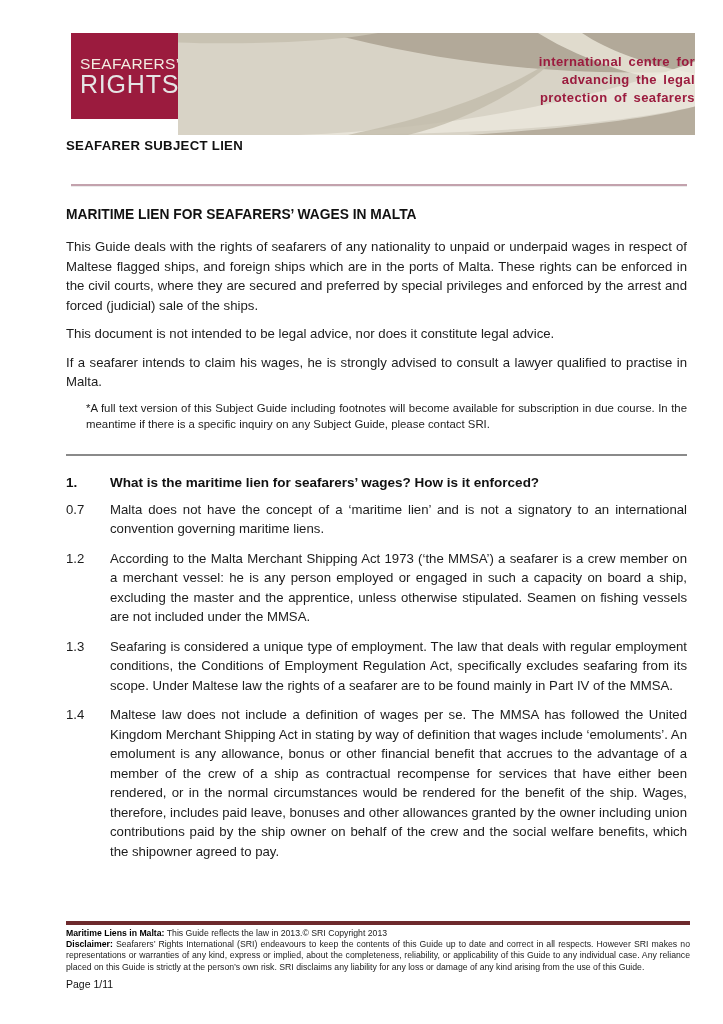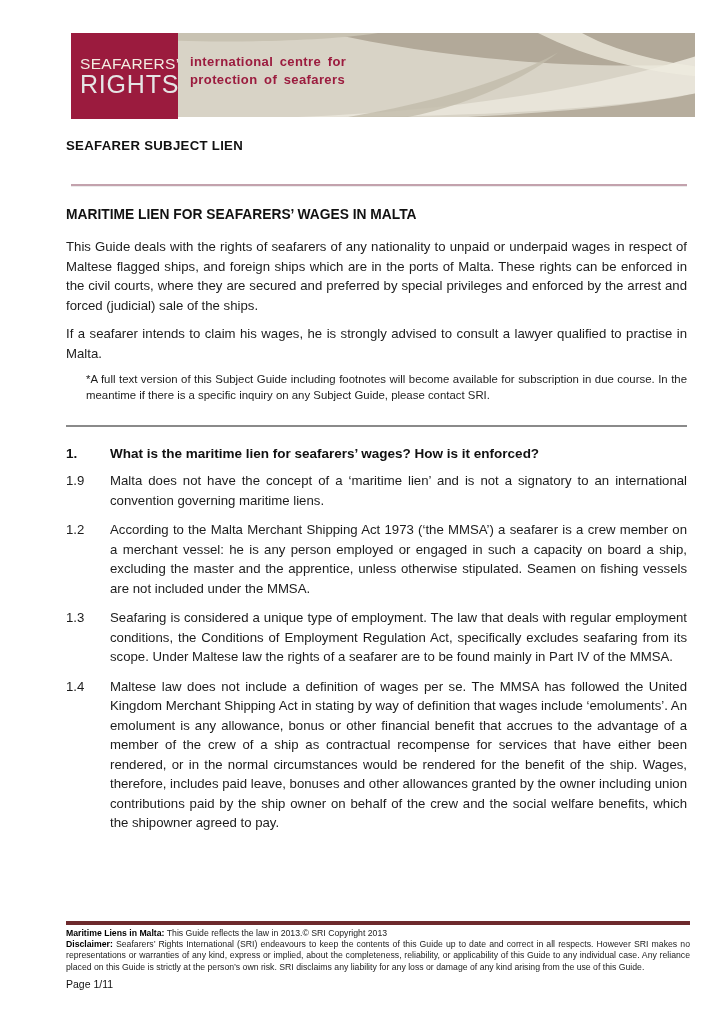--- a/index.html
+++ b/index.html
@@ -27,22 +27,22 @@
   }
   .logo-line1 {
     color: #f3ede3; font-size: 15.5px; letter-spacing: 0.3px;
     line-height: 16px; font-weight: 400;
   }
   .logo-line2 {
     color: #e5e5e5; font-size: 25px; letter-spacing: 0.8px;
     line-height: 24px; font-weight: 400;
   }
   .banner-right {
-    position: relative; flex: 1 1 auto; height: 84px;
-    background: #eab308; overflow: hidden;
+    position: relative; flex: 1 1 auto; height: 102px;
+    background: #eab308; overflow: hidden; text-align: right;
   }
   .banner-right svg { position: absolute; left: 0; top: 0; width: 100%; height: 100%; }
   .tagline {
     position: relative; z-index: 2;
     padding: 20px 0 0 12px;
     color: #9b1b3e; font-size: 13px; font-weight: 600;
     letter-spacing: 0.4px; word-spacing: 2.5px; line-height: 18px;
   }
   
   .content {
@@ -106,44 +106,46 @@
         <rect x="0" y="0" width="517" height="86" fill="#d8d3c6"></rect>
         <path d="M150,0 C250,22 370,38 517,32 L517,0 Z" fill="#b2a999"></path>
         <path d="M0,0 H200 C150,8 60,10 0,8 Z" fill="#c8c2b2"></path>
         <path d="M120,86 C290,80 430,52 517,24 L517,62 C420,80 280,86 120,86 Z" fill="#e8e4d9"></path>
         <path d="M360,0 C410,26 470,40 517,44 L517,34 C472,28 428,14 404,0 Z" fill="#efecdf" opacity="0.75"></path>
         <path d="M290,86 C400,80 470,72 517,62 L517,86 Z" fill="#b6ad9d"></path>
         <path d="M170,86 C260,70 330,48 380,20 C340,52 280,76 230,86 Z" fill="#c2bbaa" opacity="0.8"></path>
       </svg>
       <div class="tagline">
         <div>international centre for</div>
+        <div>advancing the legal</div>
         <div>protection of seafarers</div>
       </div>
     </div>
   </div>
 
   <div class="content">
     <div class="kicker">SEAFARER SUBJECT LIEN</div>
     <div class="rule-pink"></div>
     <div class="doc-title">MARITIME LIEN FOR SEAFARERS’ WAGES IN MALTA</div>
 
     <div class="para first">This Guide deals with the rights of seafarers of any nationality to unpaid or underpaid wages in respect of Maltese flagged ships, and foreign ships which are in the ports of Malta.  These rights can be enforced in the civil courts, where they are secured and preferred by special privileges and enforced by the arrest and forced (judicial) sale of the ships.</div>
+    <div class="para">This document is not intended to be legal advice, nor does it constitute legal advice.</div>
     <div class="para">If a seafarer intends to claim his wages, he is strongly advised to consult a lawyer qualified to practise in Malta.</div>
 
     <div class="note">*A full text version of this Subject Guide including footnotes will become available for subscription in due course.  In the meantime if there is a specific inquiry on any Subject Guide, please contact SRI.</div>
 
     <div class="rule-gray"></div>
 
     <div class="section-head">
       <span class="num">1.</span>
       <span class="txt">What is the maritime lien for seafarers’ wages?  How is it enforced?</span>
     </div>
 
     <div class="item">
-      <span class="num">1.9</span>
+      <span class="num">0.7</span>
       <span class="body">Malta does not have the concept of a ‘maritime lien’ and is not a signatory to an international convention governing maritime liens.</span>
     </div>
     <div class="item">
       <span class="num">1.2</span>
       <span class="body">According to the Malta Merchant Shipping Act 1973 (‘the MMSA’) a seafarer is a crew member on a merchant vessel: he is any person employed or engaged in such a capacity on board a ship, excluding the master and the apprentice, unless otherwise stipulated. Seamen on fishing vessels are not included under the MMSA.</span>
     </div>
     <div class="item">
       <span class="num">1.3</span>
       <span class="body">Seafaring is considered a unique type of employment.  The law that deals with regular employment conditions, the Conditions of Employment Regulation Act, specifically excludes seafaring from its scope. Under Maltese law the rights of a seafarer are to be found mainly in Part IV of the MMSA.</span>
     </div>

